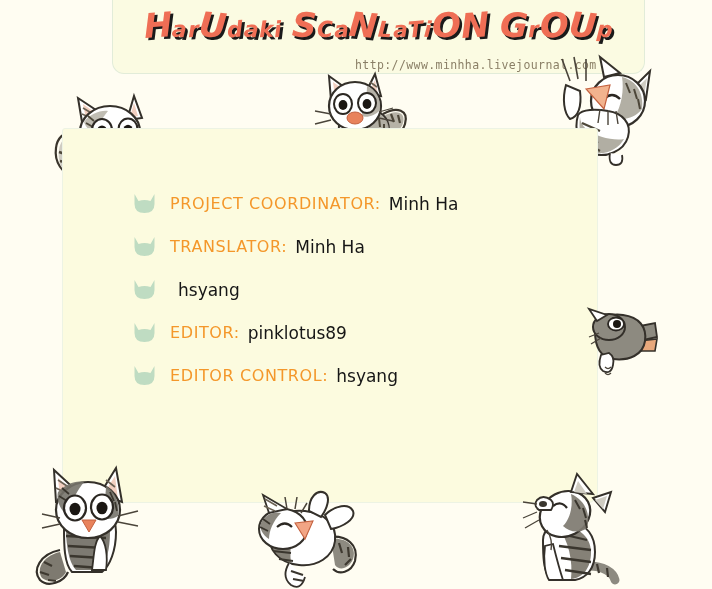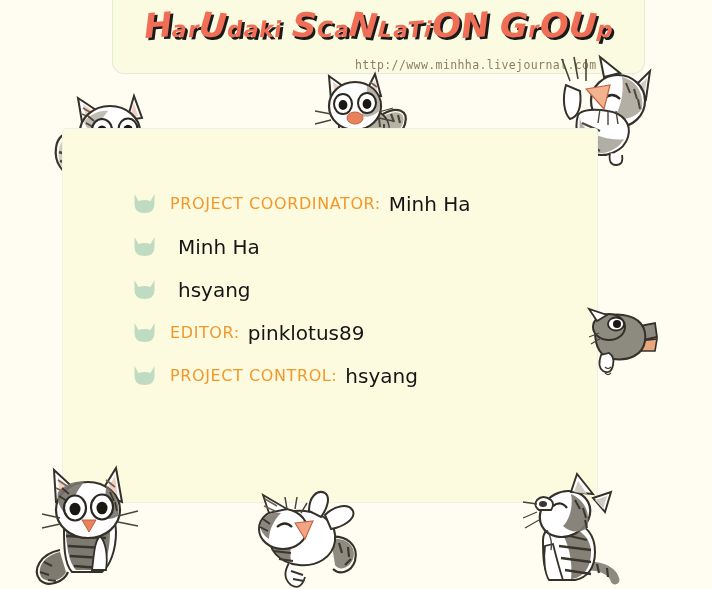--- a/index.html
+++ b/index.html
@@ -100,21 +100,21 @@
   .credit-label {
     font-family:"DejaVu Sans", sans-serif;
     font-size:16px;
     letter-spacing:0.6px;
     color:#f4972a;
     white-space:nowrap;
   }
 
   .credit-value {
     font-family:"DejaVu Sans", sans-serif;
-    font-size:20px;
+    font-size:17px;
     color:#161616;
     margin-left:8px;
     white-space:nowrap;
   }
 
   
   .cat {
     position:absolute;
   }
   .cat svg { display:block; overflow:visible; }
@@ -243,20 +243,21 @@
       <span class="credit-value">Minh Ha</span>
     </div>
 
 
     <div class="credit-row">
       <span class="cat-bullet">
         <svg width="23" height="21" viewBox="0 0 23 21">
             <path d="M1.5 1 L5.5 8 Q11.5 6 17.5 8 L21.5 1 L21.5 11 Q21.5 20 11.5 20 Q1.5 20 1.5 11 Z" fill="#bfdcc2"></path>
           </svg>
       </span>
+      <span class="credit-label">TRANSLATOR:</span>
       <span class="credit-value">Minh Ha</span>
     </div>
 
     <div class="credit-row">
       <span class="cat-bullet">
         <svg width="23" height="21" viewBox="0 0 23 21">
             <path d="M1.5 1 L5.5 8 Q11.5 6 17.5 8 L21.5 1 L21.5 11 Q21.5 20 11.5 20 Q1.5 20 1.5 11 Z" fill="#bfdcc2"></path>
           </svg>
       </span>
       <span class="credit-value">hsyang</span>
@@ -271,21 +272,21 @@
       <span class="credit-label">EDITOR:</span>
       <span class="credit-value">pinklotus89</span>
     </div>
 
     <div class="credit-row">
       <span class="cat-bullet">
         <svg width="23" height="21" viewBox="0 0 23 21">
             <path d="M1.5 1 L5.5 8 Q11.5 6 17.5 8 L21.5 1 L21.5 11 Q21.5 20 11.5 20 Q1.5 20 1.5 11 Z" fill="#bfdcc2"></path>
           </svg>
       </span>
-      <span class="credit-label">PROJECT CONTROL:</span>
+      <span class="credit-label">EDITOR CONTROL:</span>
       <span class="credit-value">hsyang</span>
     </div>
 
   </div>
 
   <div class="cat" style="left:583px; top:297px;">
     <svg width="76" height="88" viewBox="0 0 76 88">
 
       <path d="M52 30 L72 26 L74 40 L56 44 Z" fill="#8d8a80" stroke="#34302a" stroke-width="1.8"></path>
       <path d="M56 44 L74 42 L72 54 L56 54 Z" fill="#e8a87c" stroke="#34302a" stroke-width="1.6"></path>

